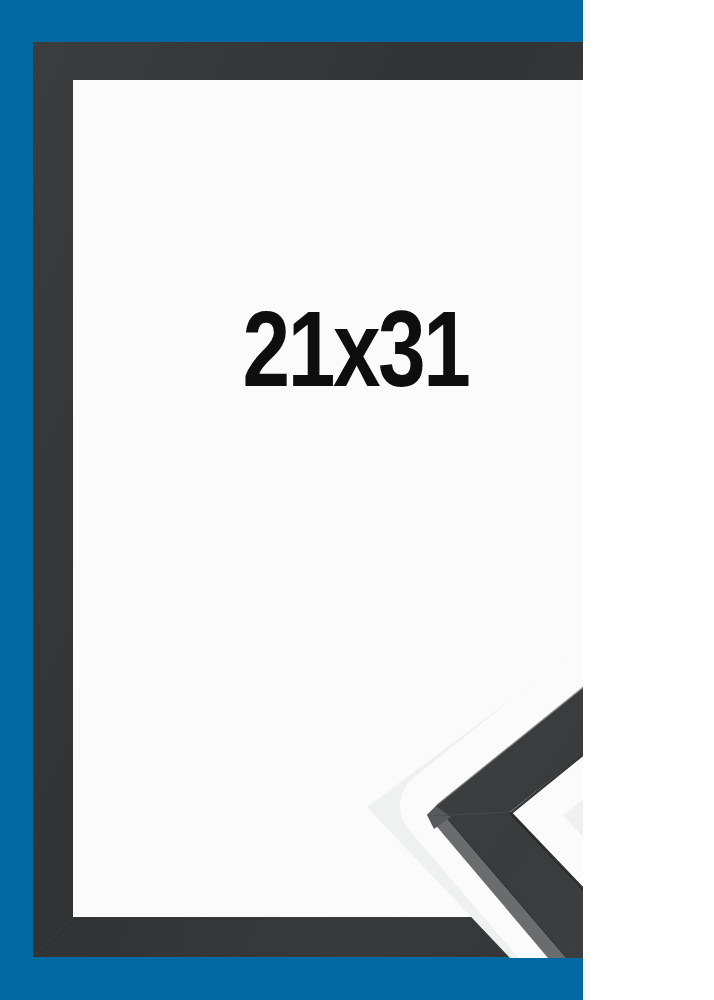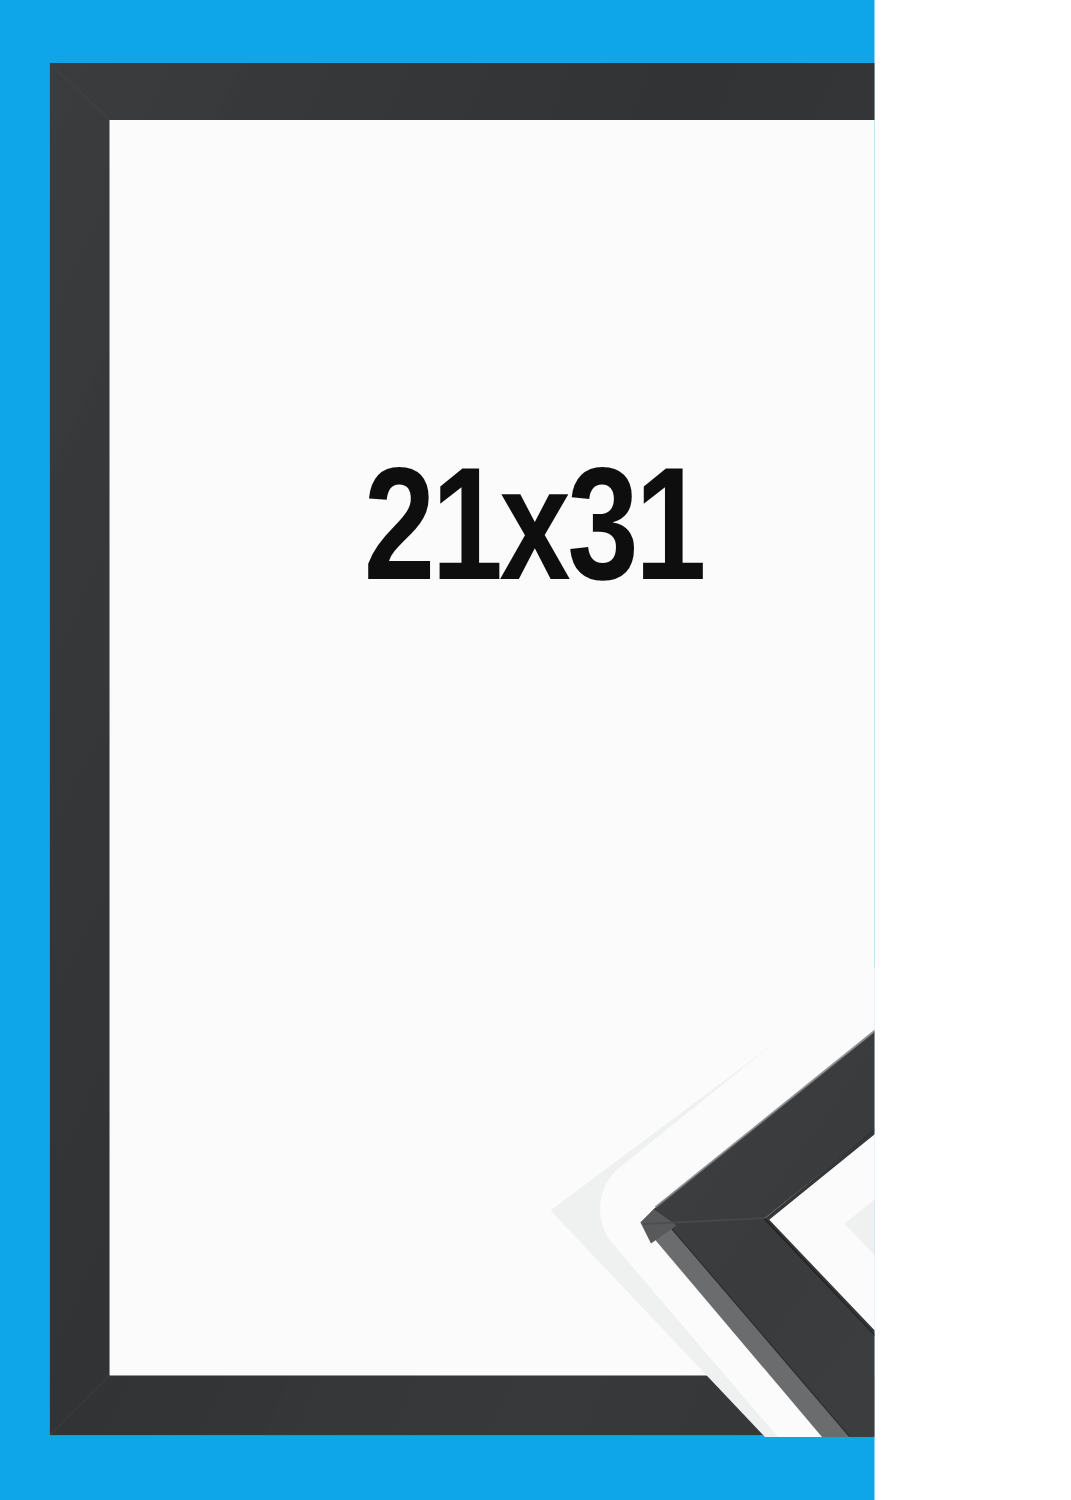--- a/index.html
+++ b/index.html
@@ -3,21 +3,21 @@
 <meta charset="utf-8">
 <style>
   html, body {
     margin: 0;
     padding: 0;
   }
   .canvas {
     position: relative;
     width: 583px;
     height: 1000px;
-    background: #0ea5e9;
+    background: #0369a1;
     overflow: hidden;
     font-family: "Liberation Sans", sans-serif;
   }
   
   .frame-front {
     position: absolute;
     left: 33px;
     top: 42px;
     width: 645px;
     height: 915px;

